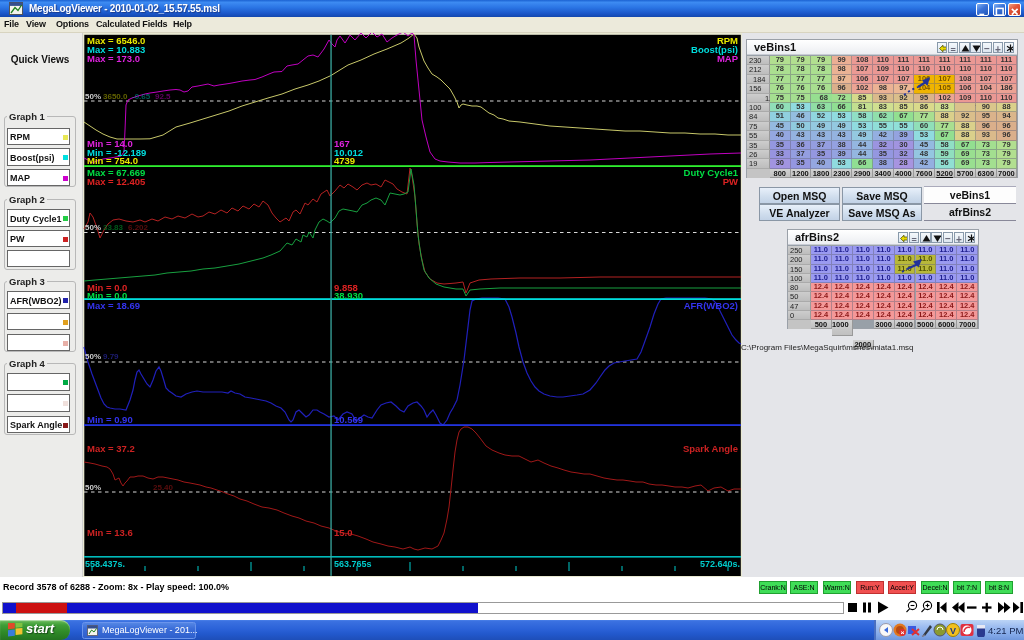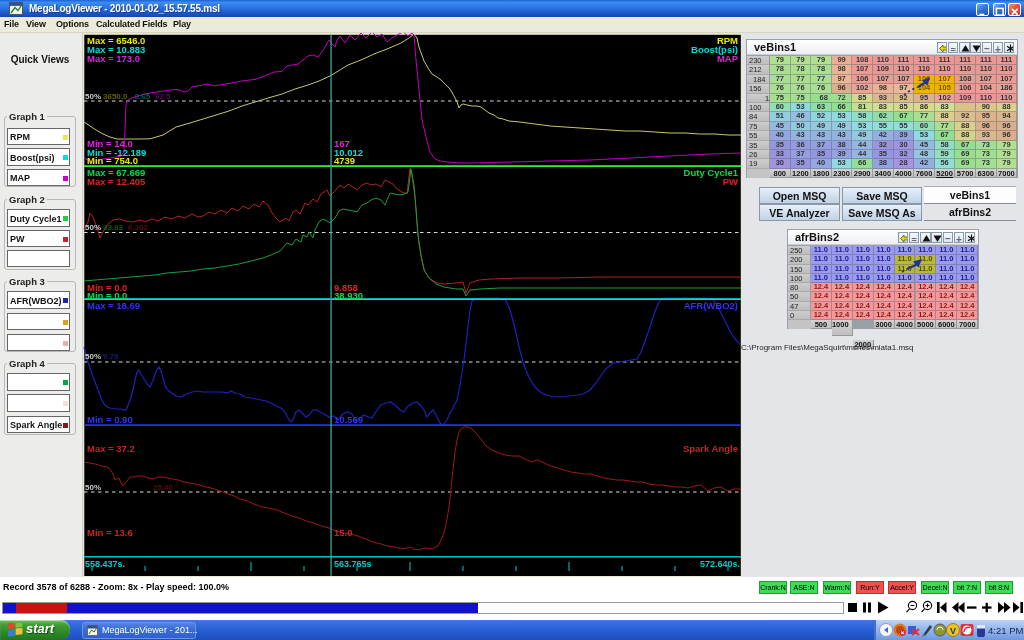--- a/index.html
+++ b/index.html
@@ -19,21 +19,21 @@
       </svg></div>
     <div class="abs" style="left:1007.5px;top:2.5px;width:13.5px;height:13.5px;border:1px solid #fff;border-radius:2px;background:linear-gradient(145deg,#f0a080 0%,#e2573a 40%,#c83a1e 100%);"><svg width="11.5" height="11.5" viewBox="0 0 12 12">
         <path d="M3 3 L9 9 M9 3 L3 9" stroke="#fff" stroke-width="1.8"></path>
       </svg></div>
   </div>
 <div class="abs" style="left:0;top:17px;width:1024px;height:16px;background:#eceadb;border-bottom:1px solid #d8d4c0;">
     <div class="abs" style="left:4px;top:1.5px;font:bold 9px 'Liberation Sans',sans-serif;letter-spacing:-0.15px;color:#111;">File</div>
     <div class="abs" style="left:26px;top:1.5px;font:bold 9px 'Liberation Sans',sans-serif;letter-spacing:-0.15px;color:#111;">View</div>
     <div class="abs" style="left:56px;top:1.5px;font:bold 9px 'Liberation Sans',sans-serif;letter-spacing:-0.15px;color:#111;">Options</div>
     <div class="abs" style="left:96px;top:1.5px;font:bold 9px 'Liberation Sans',sans-serif;letter-spacing:-0.15px;color:#111;">Calculated Fields</div>
-    <div class="abs" style="left:173px;top:1.5px;font:bold 9px 'Liberation Sans',sans-serif;letter-spacing:-0.15px;color:#111;">Play</div>
+    <div class="abs" style="left:173px;top:1.5px;font:bold 9px 'Liberation Sans',sans-serif;letter-spacing:-0.15px;color:#111;">Help</div>
   </div>
 <div class="abs" style="left:0;top:33px;width:1024px;height:544px;background:#e8e8e6;"></div>
 <div class="abs" style="left:82px;top:33px;width:661px;height:544px;background:#e9e9d2;"></div>
 <svg width="659" height="544" viewBox="83 33 659 544" style="position:absolute;left:83px;top:33px;">
     <rect x="84.3" y="34.8" width="656.5" height="541.2" fill="#000"></rect>
     <line x1="84" y1="101" x2="741" y2="101" stroke="#d8d8d8" stroke-width="1" stroke-dasharray="3.5,3.5"></line>
     <line x1="84" y1="232.5" x2="741" y2="232.5" stroke="#d8d8d8" stroke-width="1" stroke-dasharray="3.5,3.5"></line>
     <line x1="84" y1="362" x2="741" y2="362" stroke="#d8d8d8" stroke-width="1" stroke-dasharray="3.5,3.5"></line>
     <line x1="84" y1="492" x2="741" y2="492" stroke="#d8d8d8" stroke-width="1" stroke-dasharray="3.5,3.5"></line>
     <polyline points="84,122 90,126 96,130 103,134 110,137 117,139 128,139 140,139 150,138.8 163,135 176,127 190,123 203,119 216,115 229,111 242,106 255,102 268,98 282,94 295,89 308,85 319,81 331,75.5 335,73 348,65 361,60 374,54 387,49 401,43 409,38 414,34 417,38 419,47 424,61 428,68 432,74 437,77 441,80 446,85 450,89 454,96 457,102 459,108 461,105 463,104 467,105 472,106 477,106 481,107 485,110 489,113 494,115 498,118 503,119 509,121 520,122 535,124 550,126 565,127 580,128 595,129 610,130 625,131 640,131 655,132 670,133 685,133 700,134 715,134 728,135 741,135" fill="none" stroke="#c8c86a" stroke-width="1"></polyline>

